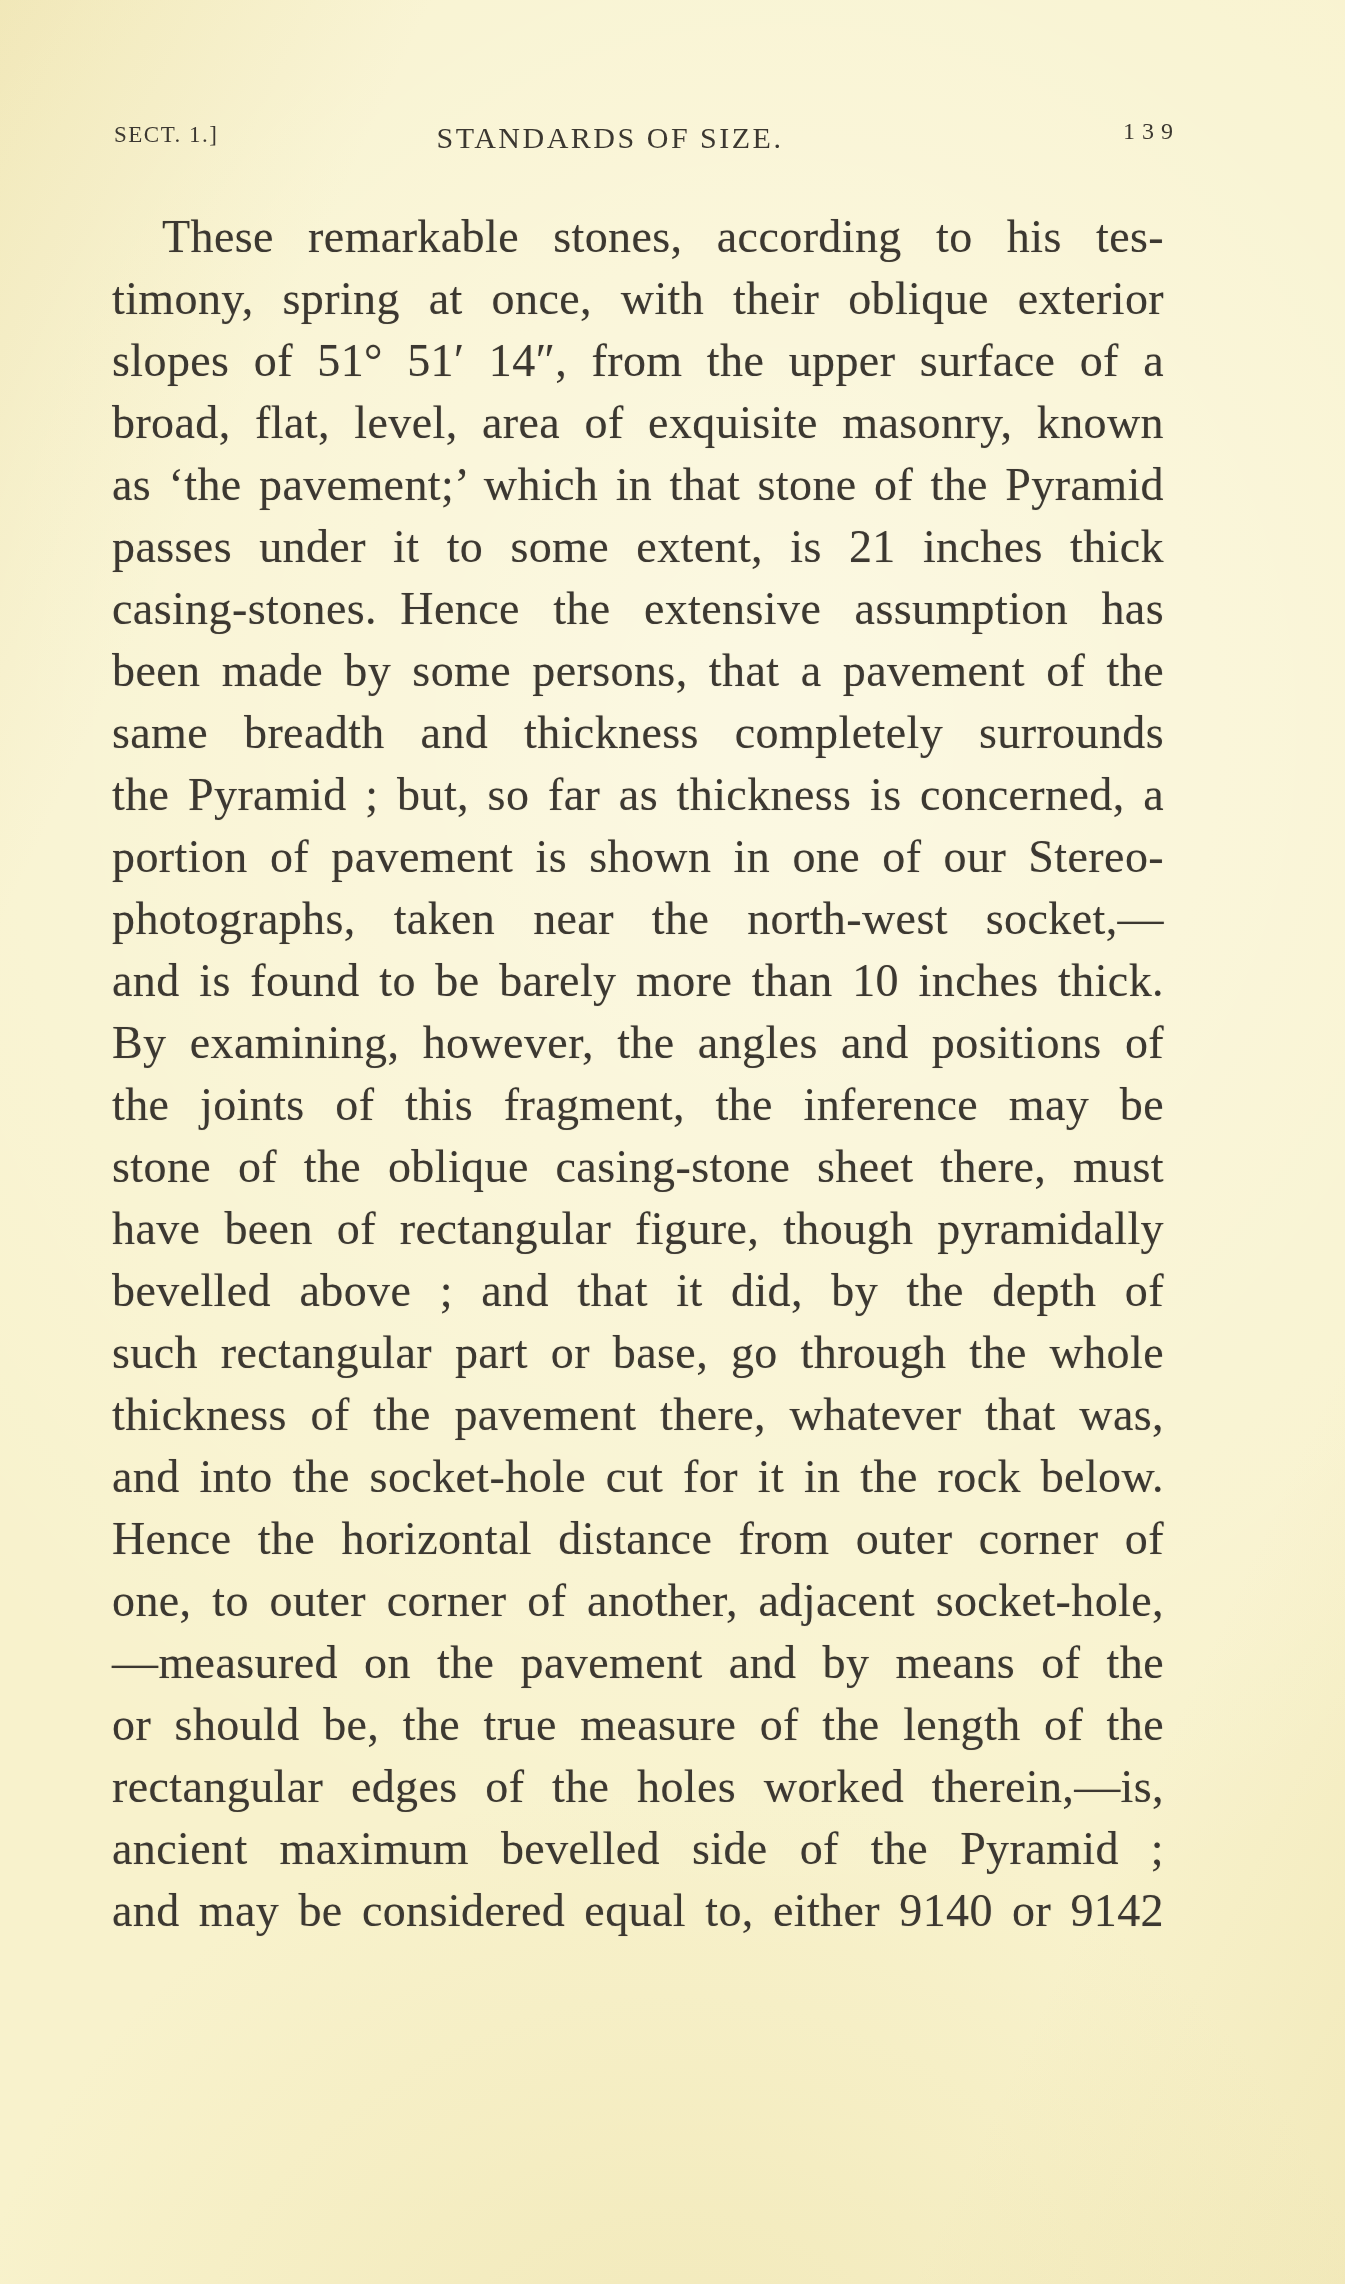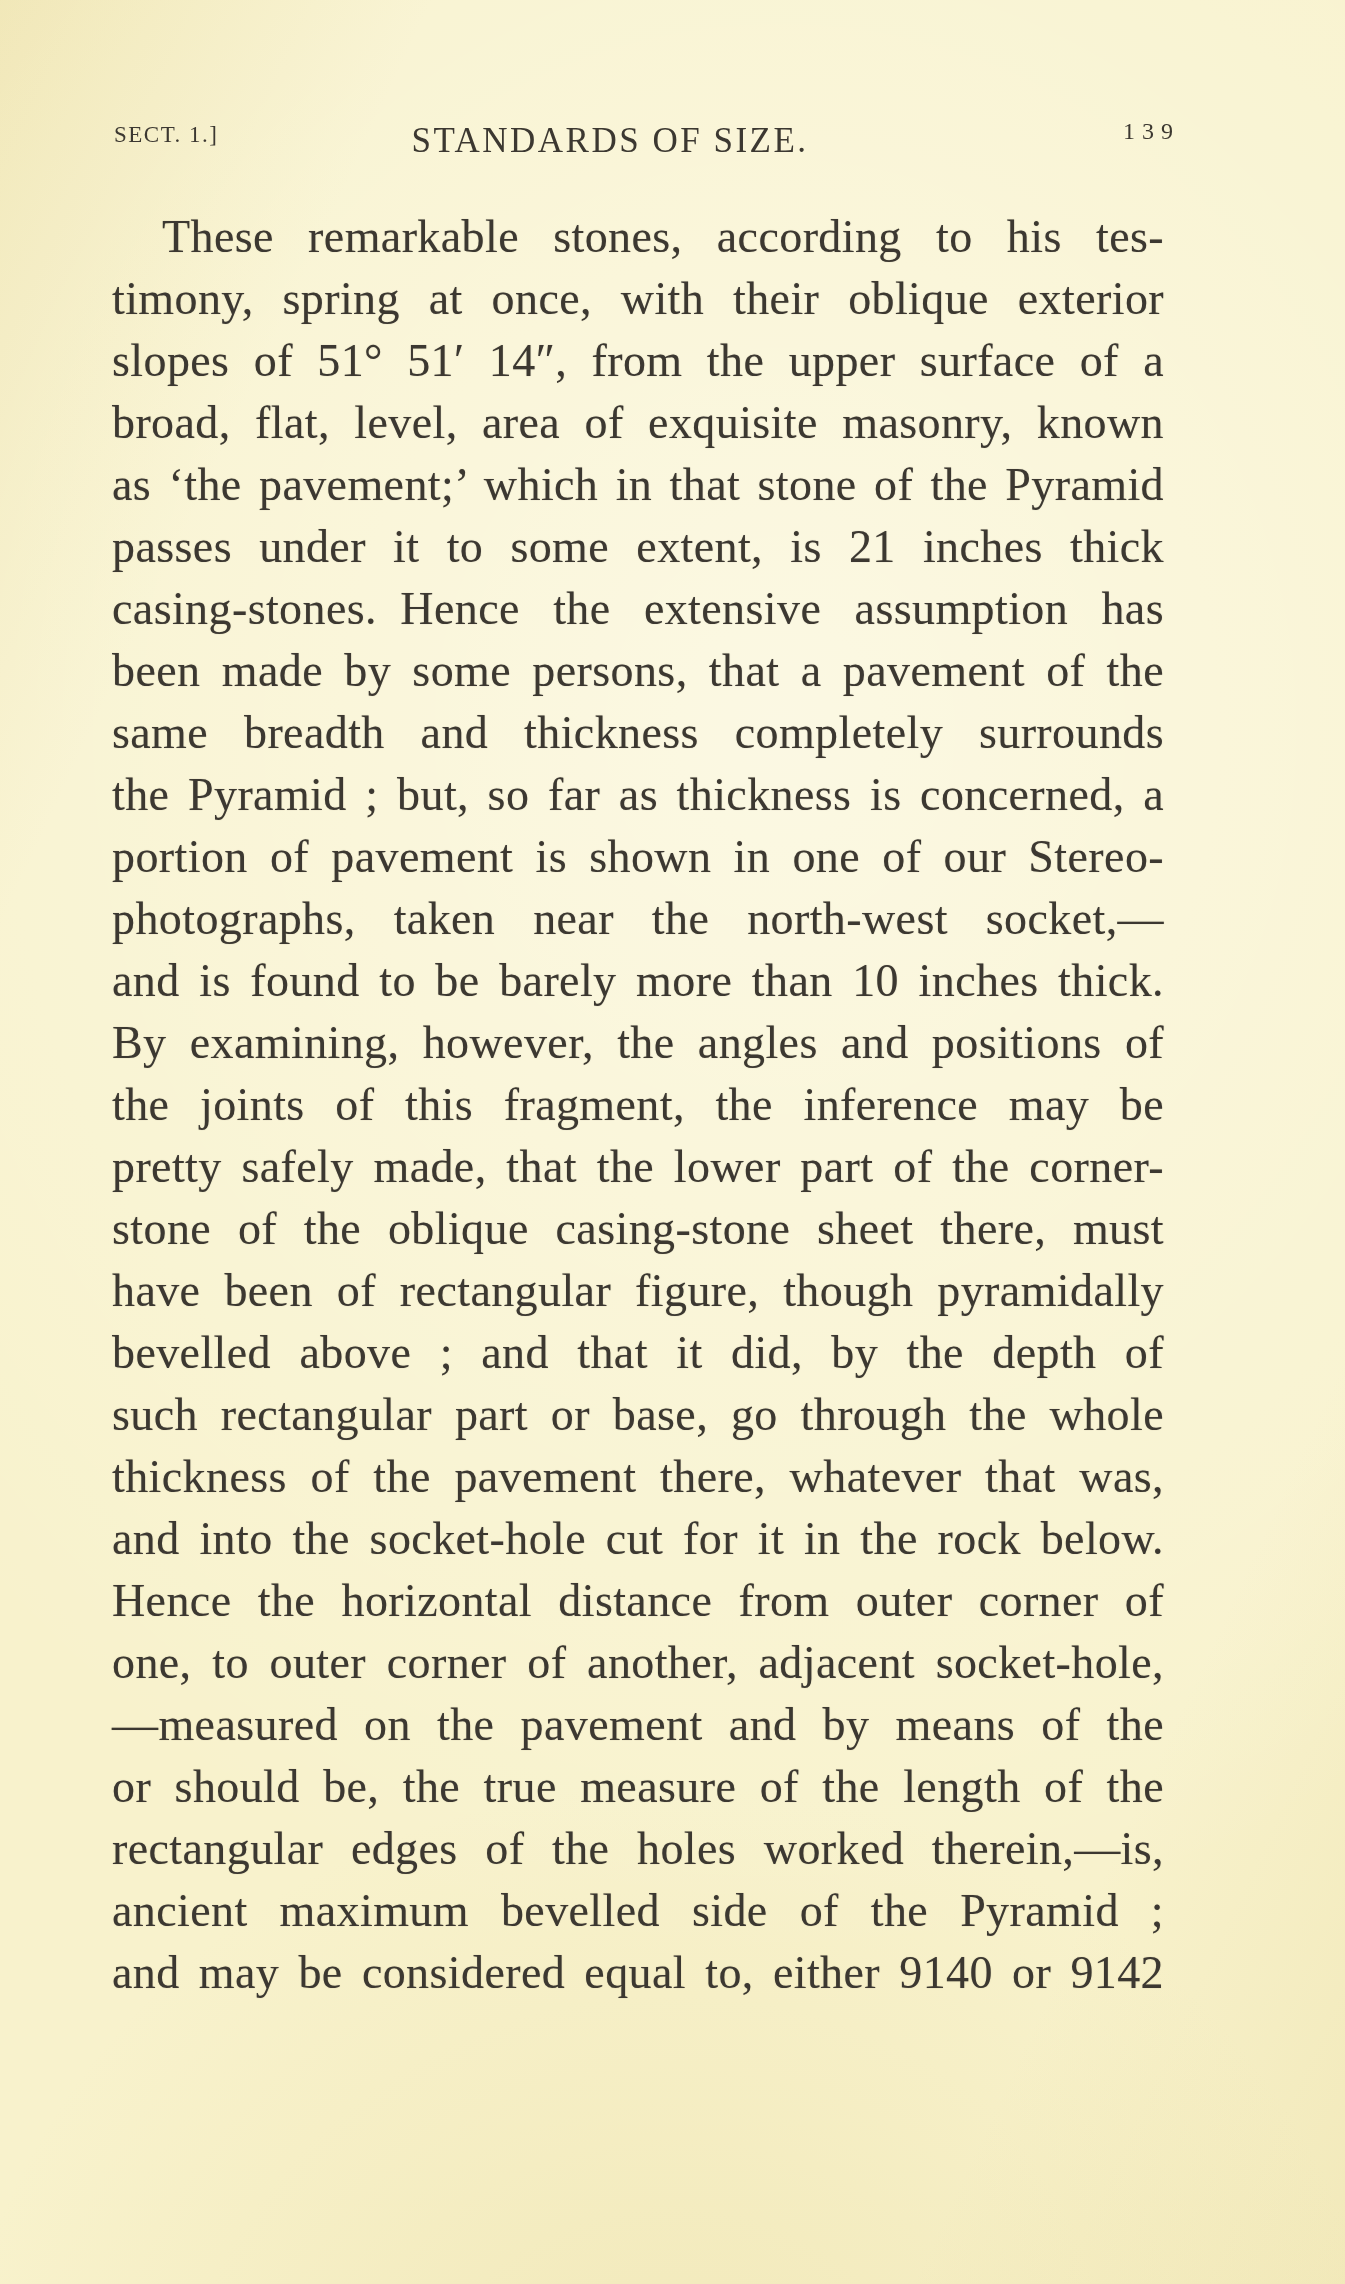--- a/index.html
+++ b/index.html
@@ -42,21 +42,21 @@
     left: 2px;
     top: 4px;
     font-size: 23px;
     letter-spacing: 1.5px;
     white-space: nowrap;
   }
   .title {
     display: block;
     text-align: center;
     transform: translateX(-28px);
-    font-size: 35px;
+    font-size: 30px;
     letter-spacing: 2.5px;
     padding-top: 3px;
     white-space: nowrap;
   }
   .folio {
     position: absolute;
     right: -16px;
     top: 0;
     font-size: 24px;
     letter-spacing: 7px;
@@ -97,21 +97,20 @@
         <div class="line"><span>passes under it to some extent, is 21 inches thick</span></div>
         <div class="line"><span>casing-stones. Hence the extensive assumption has</span></div>
         <div class="line"><span>been made by some persons, that a pavement of the</span></div>
         <div class="line"><span>same breadth and thickness completely surrounds</span></div>
         <div class="line"><span>the Pyramid ; but, so far as thickness is concerned, a</span></div>
         <div class="line"><span>portion of pavement is shown in one of our Stereo-</span></div>
         <div class="line"><span>photographs, taken near the north-west socket,—</span></div>
         <div class="line"><span>and is found to be barely more than 10 inches thick.</span></div>
         <div class="line"><span>By examining, however, the angles and positions of</span></div>
         <div class="line"><span>the joints of this fragment, the inference may be</span></div>
-        <div class="line"><span>pretty safely made, that the lower part of the </span><span class="it">corner-</span></div>
         <div class="line"><span class="it">stone</span><span> of the oblique casing-stone sheet there, must</span></div>
         <div class="line"><span>have been of rectangular figure, though pyramidally</span></div>
         <div class="line"><span>bevelled above ; and that it did, by the depth of</span></div>
         <div class="line"><span>such rectangular part or base, go through the whole</span></div>
         <div class="line"><span>thickness of the pavement there, whatever that was,</span></div>
         <div class="line"><span>and into the socket-hole cut for it in the rock below.</span></div>
         <div class="line"><span>Hence the horizontal distance from outer corner of</span></div>
         <div class="line"><span>one, to outer corner of another, adjacent socket-hole,</span></div>
         <div class="line"><span>—measured </span><span class="it">on</span><span> the pavement and by means of the</span></div>
         <div class="line"><span>or should be, the true measure of the length of the</span></div>

